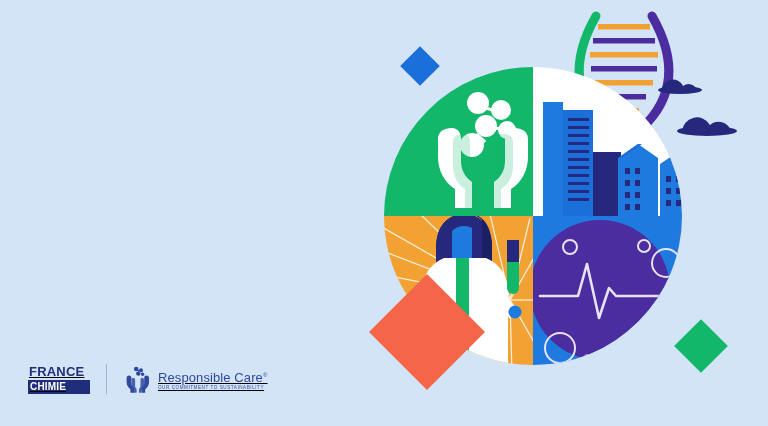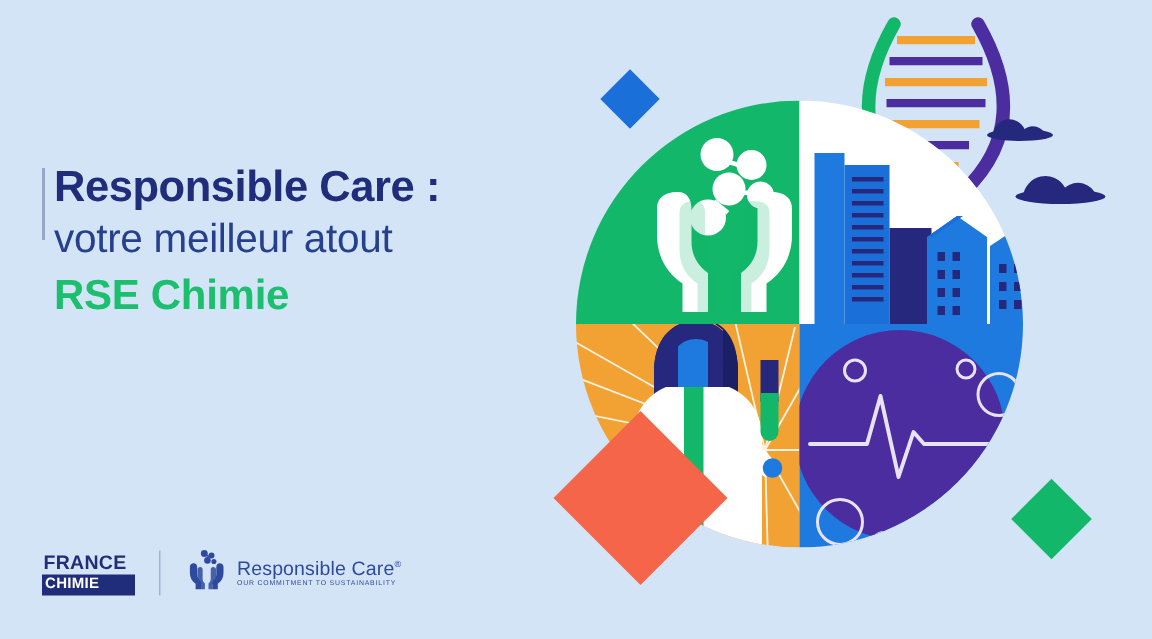--- a/index.html
+++ b/index.html
@@ -59,22 +59,22 @@
     color:#1bbf6d;
     letter-spacing:-0.2px;
     white-space:nowrap;
   }
 
   
   .logos{
     position:absolute;
     left:28px;top:364px;
     display:flex;
-    align-items:center;
     gap:16px;
+    text-decoration:underline;
   }
   .logo-france{
     display:flex;flex-direction:column;
     line-height:1;
     width:62px;
   }
   .logo-france .fr{
     font-size:13px;font-weight:bold;
     color:#1f2d7a;letter-spacing:0.2px;
     padding:1px 0 2px 1px;
@@ -110,26 +110,20 @@
     left:360px;top:0;
     width:408px;height:426px;
   }
   .illustration svg{display:block;}
 </style>
 </head>
 <body>
 
 <div class="banner">
 
-  <div class="text-block">
-    <div class="rule"></div>
-    <p class="headline">Responsible Care :</p>
-    <p class="subline">votre meilleur atout</p>
-    <p class="greenline">RSE Chimie</p>
-  </div>
 
   <div class="logos">
 
     <div class="logo-france">
       <span class="fr">FRANCE</span>
       <span class="ch">CHIMIE</span>
     </div>
 
     <div class="logo-sep"></div>
 

